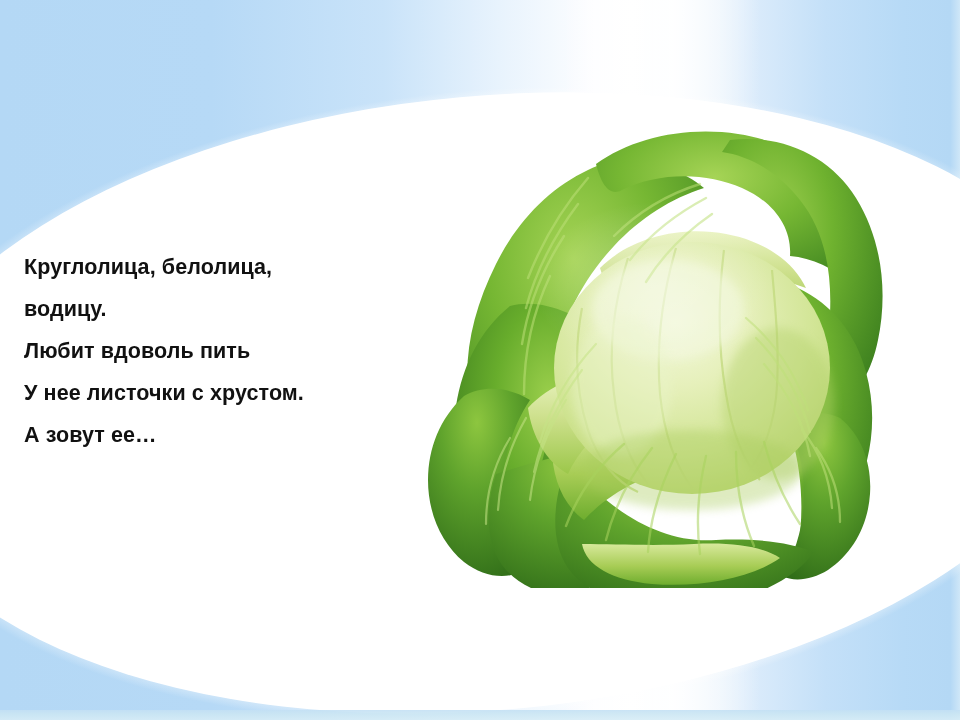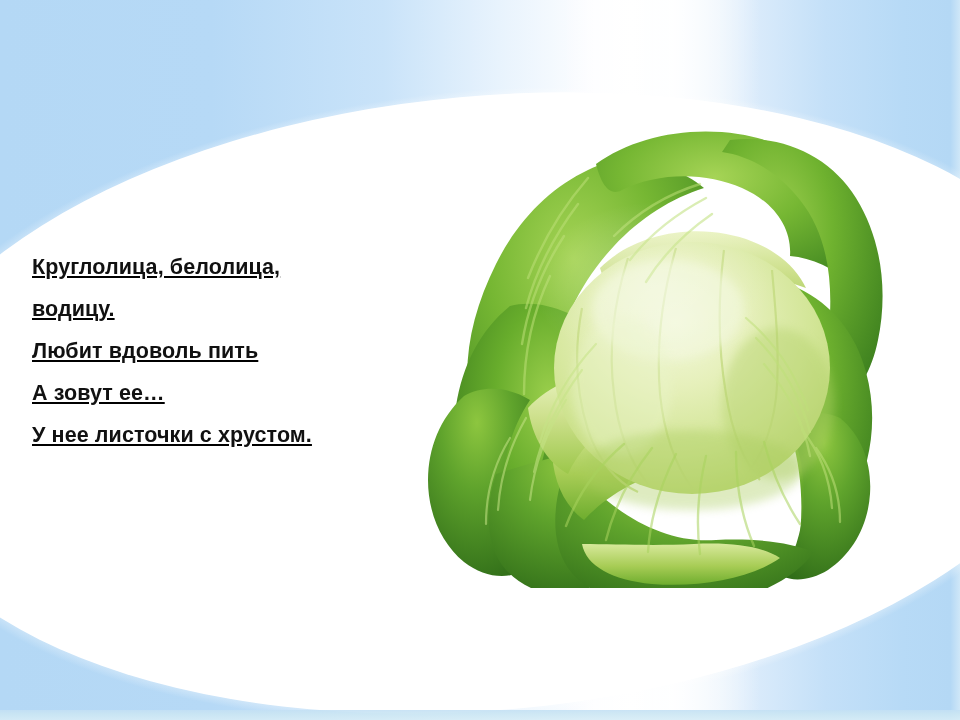--- a/index.html
+++ b/index.html
@@ -84,24 +84,23 @@
         rgba(255,255,255,.75) 40%,
         rgba(255,255,255,.95) 55%,
         rgba(255,255,255,.55) 78%,
         rgba(255,255,255,0) 100%);
     pointer-events: none;
   }
 
   
   .riddle {
     position: absolute;
-    left: 32px;
+    left: 24px;
     top: 246px;
     width: 392px;
-    text-decoration: underline;
   }
   .riddle-line {
     font-family: "Liberation Sans", sans-serif;
     font-size: 21.5px;
     font-weight: bold;
     color: #111111;
     line-height: 42px;
     white-space: nowrap;
     letter-spacing: .1px;
   }
@@ -124,22 +123,22 @@
   <div class="bg-base"></div>
   <div class="center-glow"></div>
   <div class="white-ellipse-soft"></div>
   <div class="white-ellipse"></div>
   <div class="bg-bottom-band"></div>
 
   <div class="riddle">
     <div class="riddle-line">Круглолица, белолица,</div>
     <div class="riddle-line">водицу.</div>
     <div class="riddle-line">Любит вдоволь пить</div>
+    <div class="riddle-line">У нее листочки с хрустом.</div>
     <div class="riddle-line">А зовут ее…</div>
-    <div class="riddle-line">У нее листочки с хрустом.</div>
   </div>
 
   <div class="cabbage">
     <svg viewBox="0 0 500 470" xmlns="http://www.w3.org/2000/svg" role="img">
       <defs>
         <radialGradient id="headG" cx="44%" cy="32%" r="74%">
           <stop offset="0%" stop-color="#f3f8dc"></stop>
           <stop offset="34%" stop-color="#e6f0bb"></stop>
           <stop offset="68%" stop-color="#d2e596"></stop>
           <stop offset="100%" stop-color="#b9d56f"></stop>

